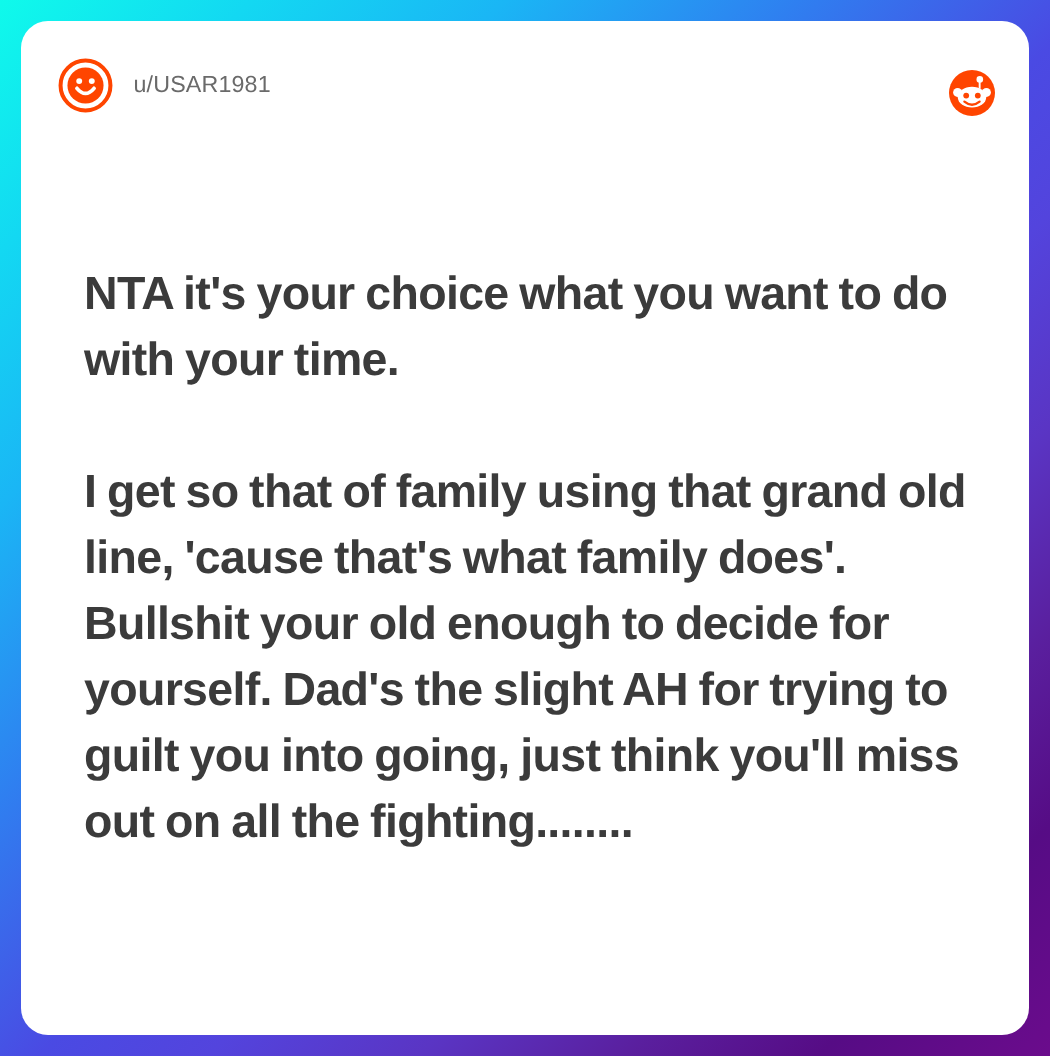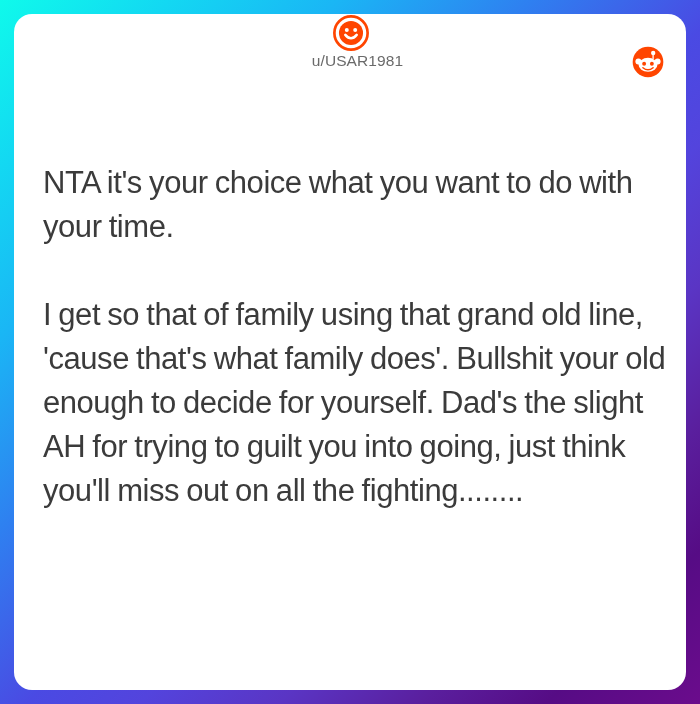--- a/index.html
+++ b/index.html
@@ -43,21 +43,20 @@
     overflow: hidden;
   }
 
   
   .card-header {
     position: relative;
     height: 86px;
     padding: 0 22px 0 24px;
     display: flex;
     align-items: center;
-    flex-direction: column;
   }
 
   .avatar {
     width: 38px;
     height: 38px;
     flex: 0 0 38px;
     display: block;
   }
 
   .username {
@@ -81,25 +80,25 @@
 
   
   .card-body {
     padding: 58px 14px 0 26px;
   }
 
   .post-paragraph {
     font-family: "Liberation Sans", sans-serif;
     font-size: 31px;
     line-height: 44px;
-    font-weight: 400;
+    font-weight: 700;
     color: #3b3b3b;
     letter-spacing: -0.45px;
     word-spacing: -1px;
-    margin: 3px;
+    margin: 16px;
     white-space: pre-wrap;
   }
   .post-paragraph + .post-paragraph {
     margin-top: 44px;
   }
 </style>
 </head>
 <body>
 
 <div id="screen">

